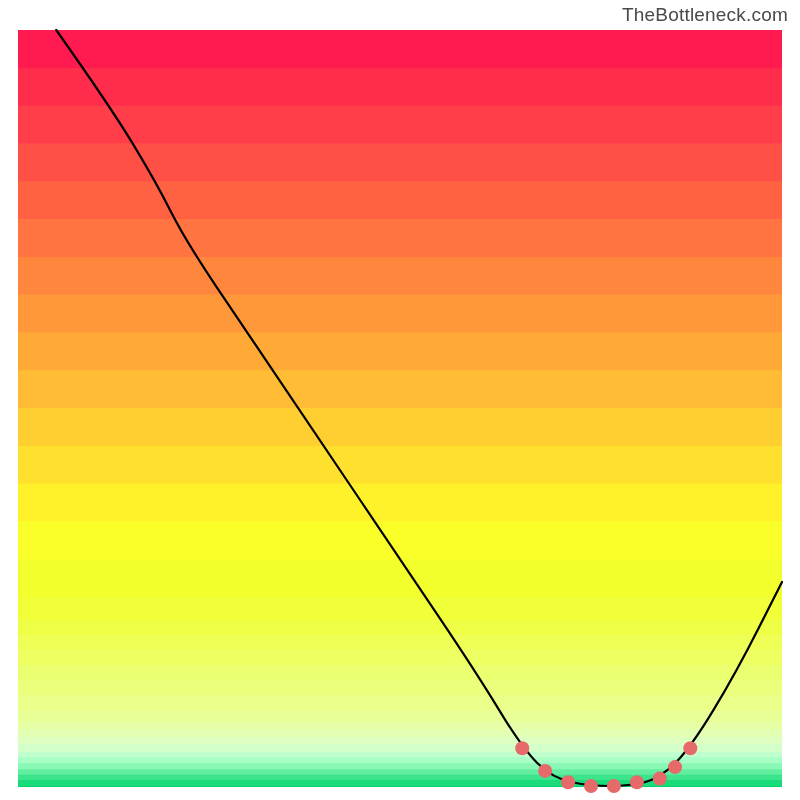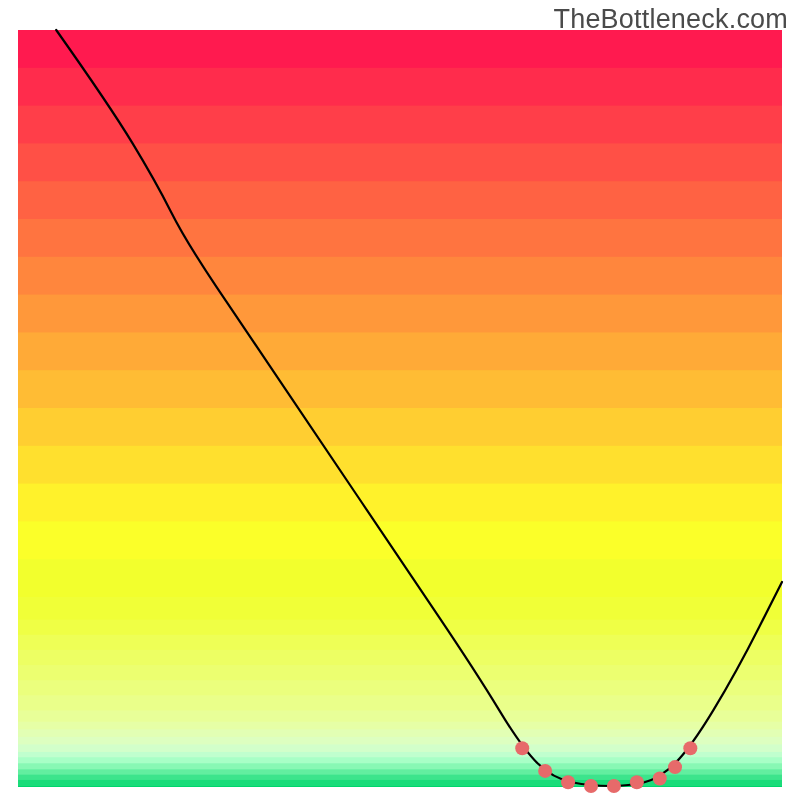--- a/index.html
+++ b/index.html
@@ -12,21 +12,21 @@
   }
   .container {
     position: relative;
     width: 800px;
     height: 800px;
   }
   .watermark {
     position: absolute;
     top: 4px;
     right: 12px;
-    font-size: 27px;
+    font-size: 19px;
     font-weight: 400;
     color: #4a4a4a;
     letter-spacing: 0.2px;
   }
   svg {
     position: absolute;
     top: 0;
     left: 0;
   }
 </style>

